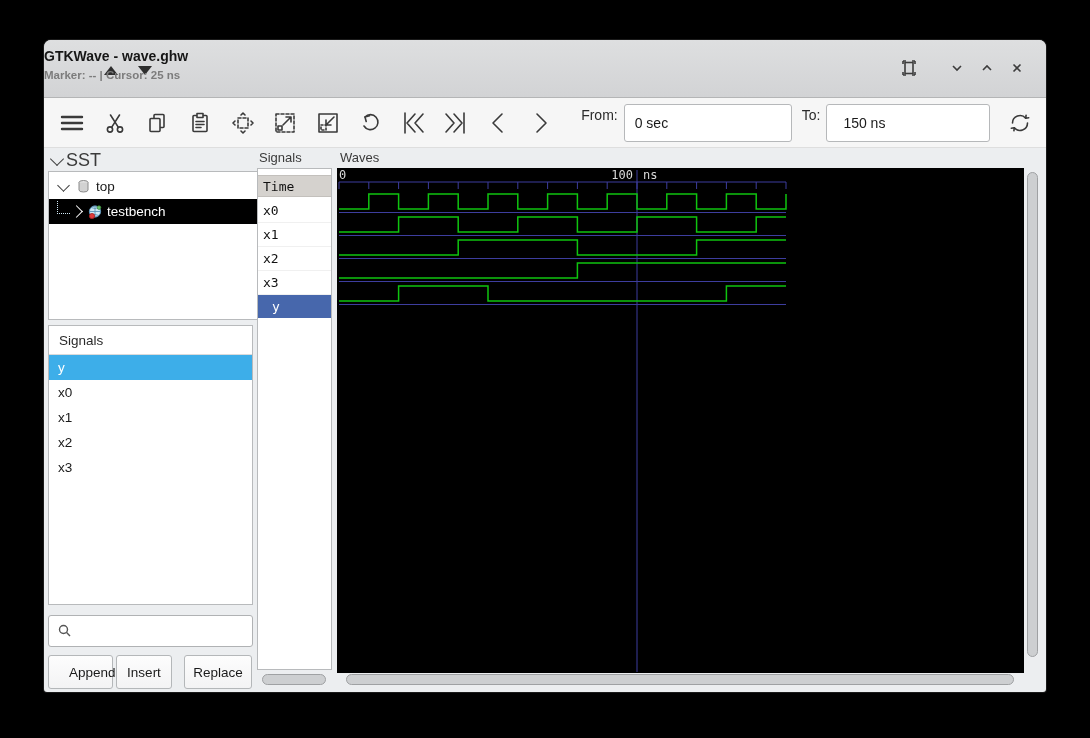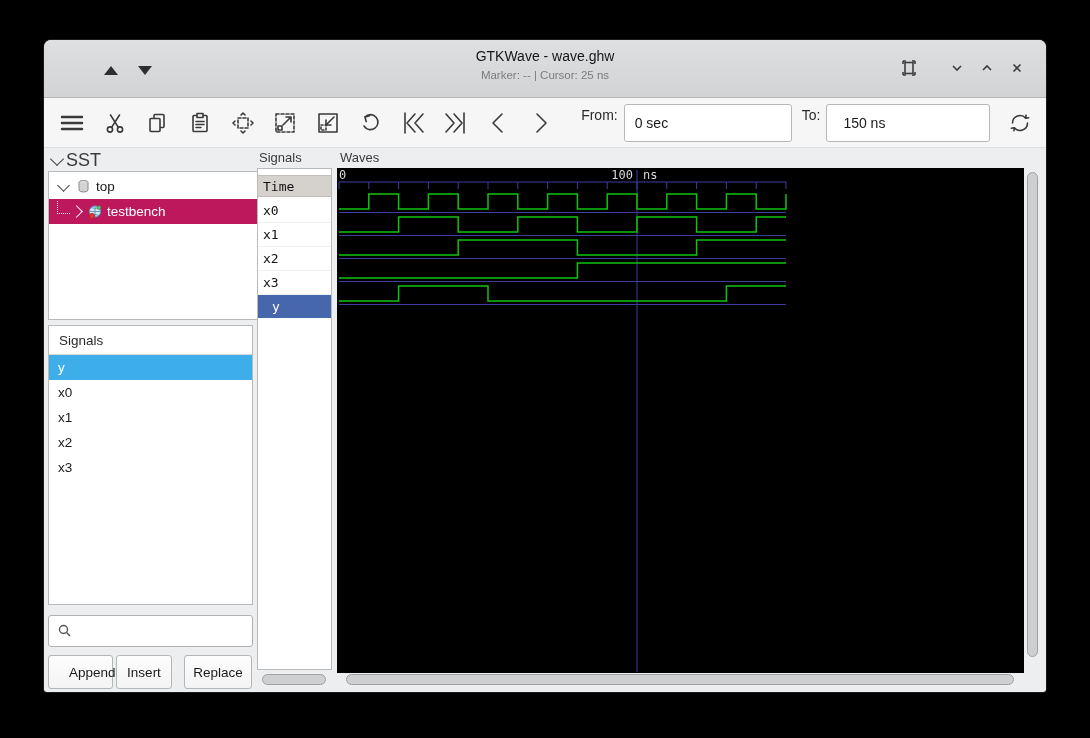--- a/index.html
+++ b/index.html
@@ -4,42 +4,42 @@
 <style>
   html,body{margin:0;padding:0;background:#000;width:1090px;height:738px;overflow:hidden;
     font-family:"Liberation Sans",sans-serif;-webkit-font-smoothing:antialiased;}
   .window{position:absolute;left:44px;top:40px;width:1002px;height:652px;background:#eceef0;
     border-radius:7px 7px 3px 3px;overflow:hidden;box-shadow:0 0 0 1px #1a1a1a;}
   
   .titlebar{position:relative;height:57px;background:linear-gradient(#dedfe0,#d2d3d5);border-bottom:1px solid #b4b5b6;}
   .tb-nav{position:absolute;top:22px;width:22px;height:16px;display:flex;align-items:center;justify-content:center;cursor:default;}
   .tri-up{width:0;height:0;border-left:7px solid transparent;border-right:7px solid transparent;border-bottom:9px solid #2e2e2e;}
   .tri-down{width:0;height:0;border-left:7px solid transparent;border-right:7px solid transparent;border-top:9px solid #2e2e2e;}
-  .tb-center{position:absolute;left:0;right:0;top:8px;text-align:center;}
+  .tb-center{position:absolute;left:0;right:0;top:8px;text-align:left;font-weight:bold;}
   .tb-title{font-size:14px;color:#161616;}
   .tb-sub{font-size:11.5px;color:#7c7c7c;margin-top:5px;}
   .tb-right{position:absolute;right:14px;top:14px;display:flex;align-items:center;}
   .tb-ic{width:30px;height:28px;display:flex;align-items:center;justify-content:center;}
   .tb-ic svg{stroke:#3c3c3c;fill:none;stroke-width:1.6;}
   
   .toolbar{height:49px;background:#f6f6f6;border-bottom:1px solid #dedede;display:flex;align-items:center;padding-left:12px;}
   .ticon{width:34px;height:38px;margin-right:10px;background:none;border:none;padding:0;display:flex;align-items:center;justify-content:center;cursor:default;}
   .ticon svg{stroke:#3a3a3a;fill:none;stroke-width:1.6;stroke-linecap:round;stroke-linejoin:round;}
   .tlabel{font-size:14px;color:#2a2a2a;margin:0 6px 16px 14px;}
   .tinput{height:36px;border:1px solid #b6b8ba;border-radius:3px;background:#fff;font-size:14px;
     color:#1a1a1a;padding:0 10px;font-family:"Liberation Sans",sans-serif;}
   
   .main{position:relative;height:544px;}
   .frame-label{position:absolute;font-size:13px;color:#3a3a3a;}
   .panel{position:absolute;background:#fff;border:1px solid #b8babc;box-sizing:border-box;}
   
   .sst-head{position:absolute;left:8px;top:2px;font-size:18px;color:#3a3a3a;display:flex;align-items:center;gap:4px;}
   .chev{width:9px;height:9px;border-right:1.6px solid #444;border-bottom:1.6px solid #444;transform:rotate(45deg);margin-top:-4px;}
   .tree-row{height:25px;display:flex;align-items:center;font-size:13.5px;color:#1a1a1a;}
-  .tree-row.sel{background:#be185d;color:#fff;}
+  .tree-row.sel{background:#000000;color:#fff;}
   .t-chev-d{width:8px;height:8px;border-right:1.5px solid #3a3a3a;border-bottom:1.5px solid #3a3a3a;transform:rotate(45deg);margin:-3px 8px 0 10px;}
   .t-chev-r{width:8px;height:8px;border-right:1.6px solid #fff;border-bottom:1.6px solid #fff;transform:rotate(-45deg);margin:0 6px 0 0;}
   .dotline{width:12px;height:12px;border-left:1px dotted #cfe8f6;border-bottom:1px dotted #cfe8f6;margin:-8px 2px 0 8px;}
   .list-head{height:28px;display:flex;align-items:center;padding-left:10px;font-size:13.5px;color:#2a2a2a;border-bottom:1px solid #dadada;}
   .list-row{height:25px;display:flex;align-items:center;padding-left:9px;font-size:13.5px;color:#1a1a1a;}
   .list-row.sel{background:#3daee9;color:#fff;}
   .search{position:absolute;left:4px;top:467px;width:205px;height:32px;background:#fff;border:1px solid #b0b2b4;
     border-radius:3px;box-sizing:border-box;display:flex;align-items:center;padding-left:8px;}
   .btn{position:absolute;top:507px;height:34px;background:linear-gradient(#fdfdfd,#f3f3f4);border:1px solid #b4b7b9;
     border-radius:3px;font-size:13.5px;color:#1a1a1a;font-family:"Liberation Sans",sans-serif;cursor:default;}

